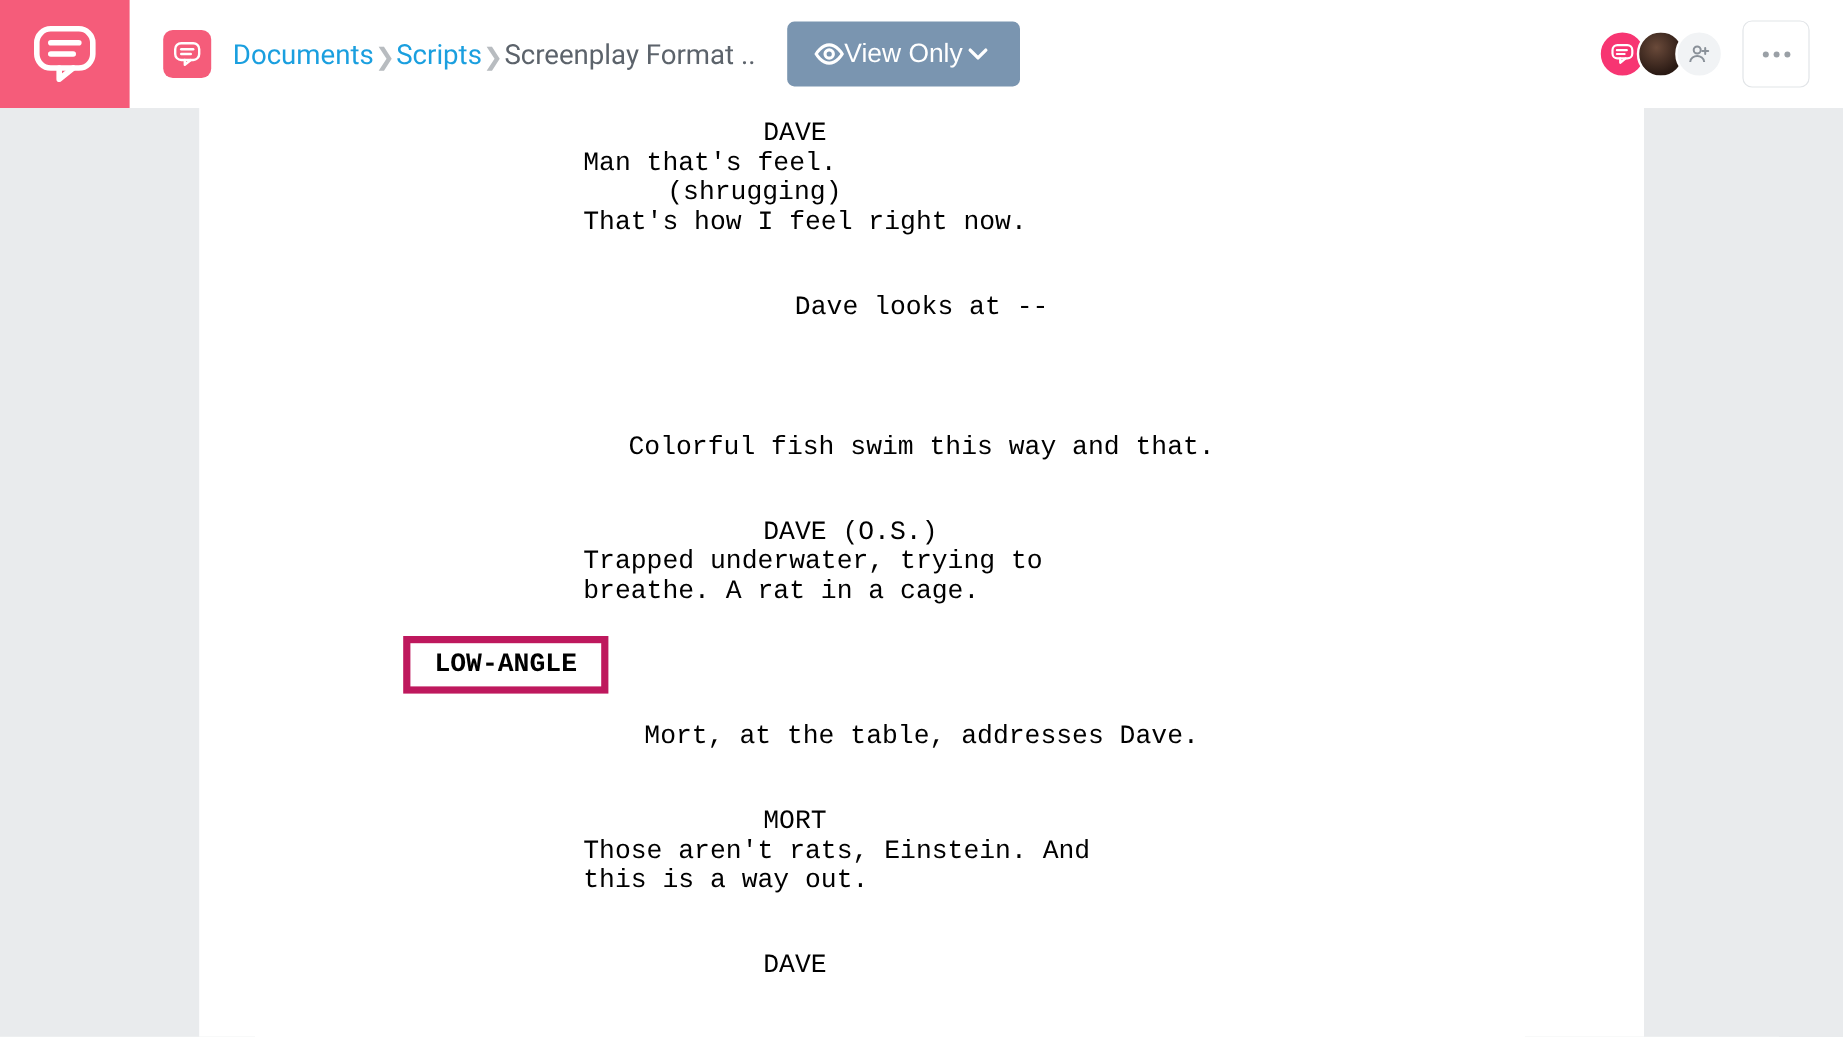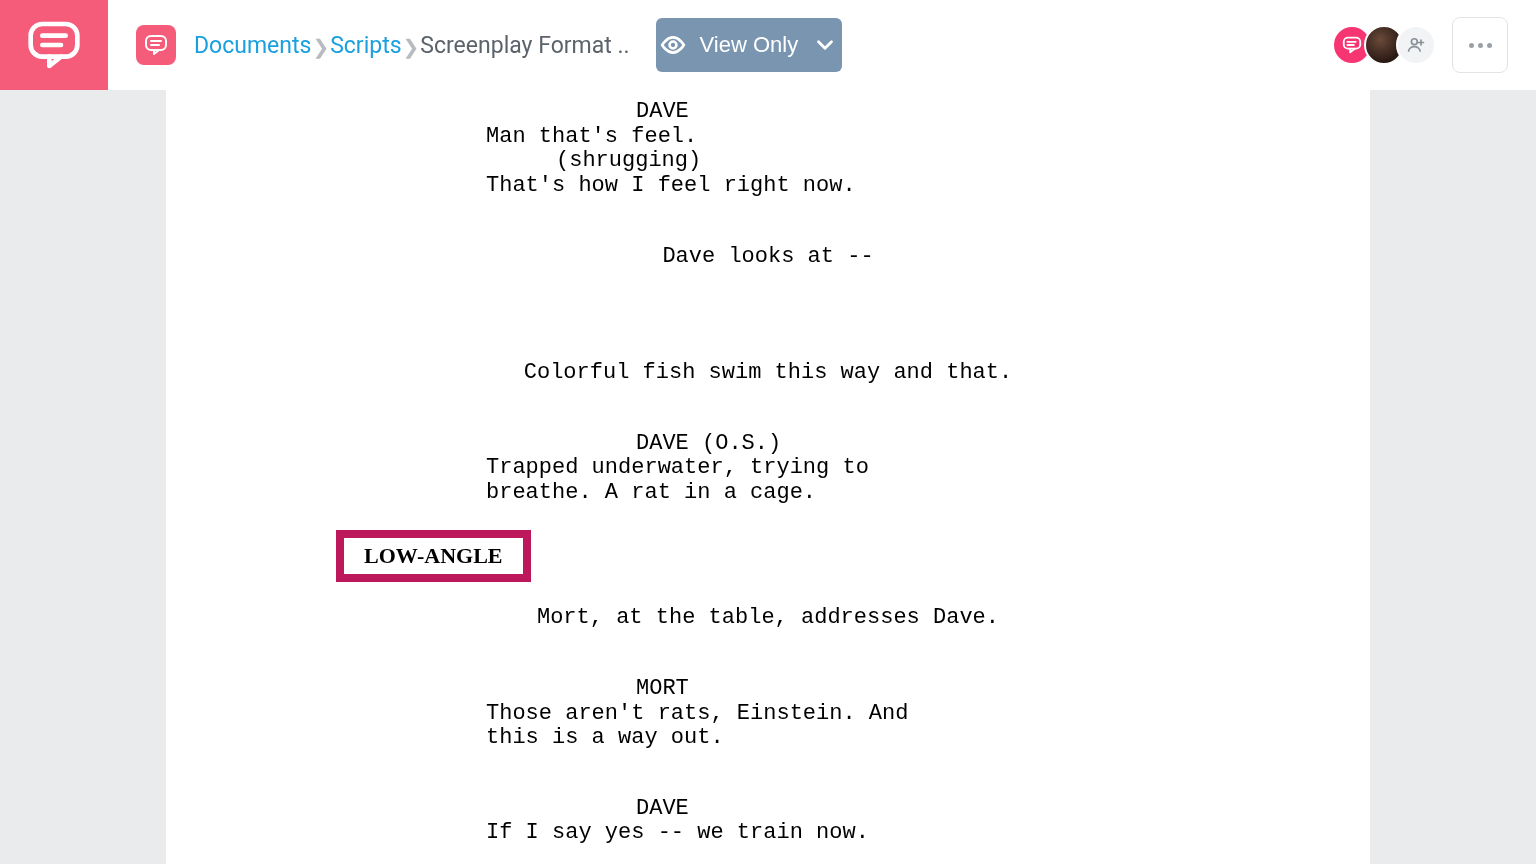--- a/index.html
+++ b/index.html
@@ -52,24 +52,23 @@
   }
   .breadcrumb .link { color: #1a9fdf; cursor: pointer; }
   .breadcrumb .chev { color: #b8bcc0; font-size: 20px; }
   .breadcrumb .current { color: #5c636b; }
   .view-btn {
     background: #7a95b0;
     color: #ffffff;
     border: none;
     border-radius: 6px;
     height: 54px;
-    padding: 0 4px;
-    display: flex;
-    align-items: center;
-    gap: 14px;
+    padding: 0 22px;
+    display: flex;
+    align-items: center;
     font-size: 22px;
     cursor: pointer;
     margin-left: 8px;
   }
   .view-btn svg { width: 26px; height: 26px; }
   .header-right {
     display: flex;
     align-items: center;
     gap: 16px;
     padding-right: 28px;
@@ -116,26 +115,25 @@
   }
   .character { text-align: left; padding-left: 280px; }
   .dialogue { text-align: left; padding-left: 130px; padding-right: 150px; }
   .parenthetical { text-align: left; padding-left: 200px; }
   .action { text-align: center; }
   .sceneheading { text-align: left; font-weight: 900; }
   .spacer { height: 24px; }
   .spacer-big { height: 46px; }
   .highlight-box {
     display: inline-block;
-    border: 8px solid #be185d;
+    border: 6px solid #be185d;
     padding: 6px 20px 6px 0px;
     margin-left: -20px;
     padding-left: 20px;
     font-weight: 900;
-    font-family: Liberation Serif, serif;
   }
 </style>
 </head>
 <body>
 
 <div class="header">
   <div class="logo-block">
     <svg viewBox="0 0 48 48">
       <rect x="4" y="6" width="40" height="28" rx="10" fill="none" stroke="#fff" stroke-width="4"></rect>
       <line x1="14" y1="16" x2="34" y2="16" stroke="#fff" stroke-width="4" stroke-linecap="round"></line>
@@ -229,18 +227,17 @@
     <div class="spacer"></div>
     <div class="action">Mort, at the table, addresses Dave.</div>
 
     <div class="spacer-big"></div>
     <div class="character">MORT</div>
     <div class="dialogue">Those aren't rats, Einstein. And</div>
     <div class="dialogue">this is a way out.</div>
 
     <div class="spacer-big"></div>
     <div class="character">DAVE</div>
-    <div class="dialogue">If I say yes -- we train now.</div>
 
     <div class="spacer-big"></div>
 
   </div>
 </div>
 
 </body></html>

